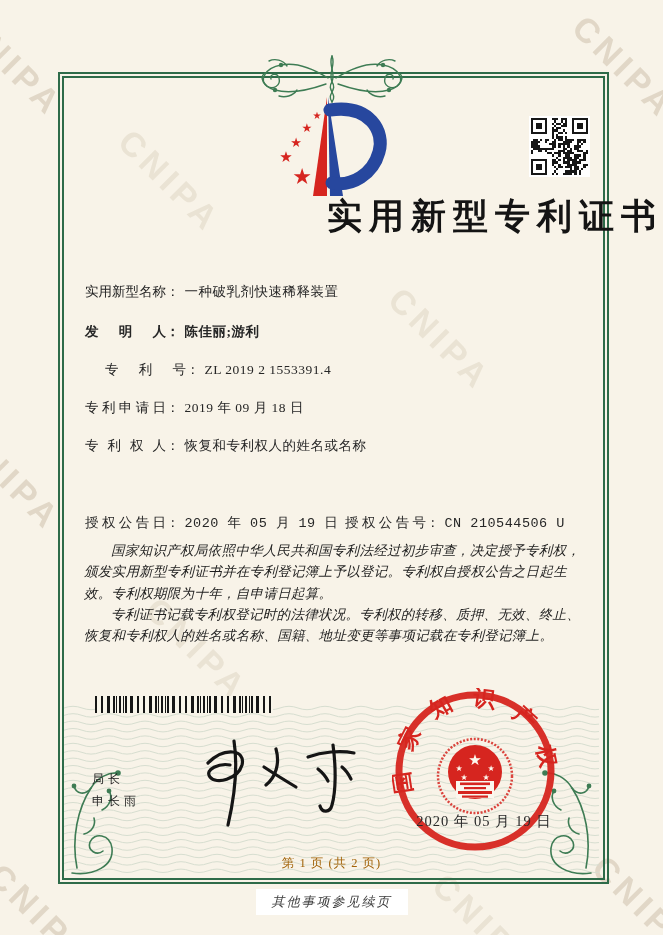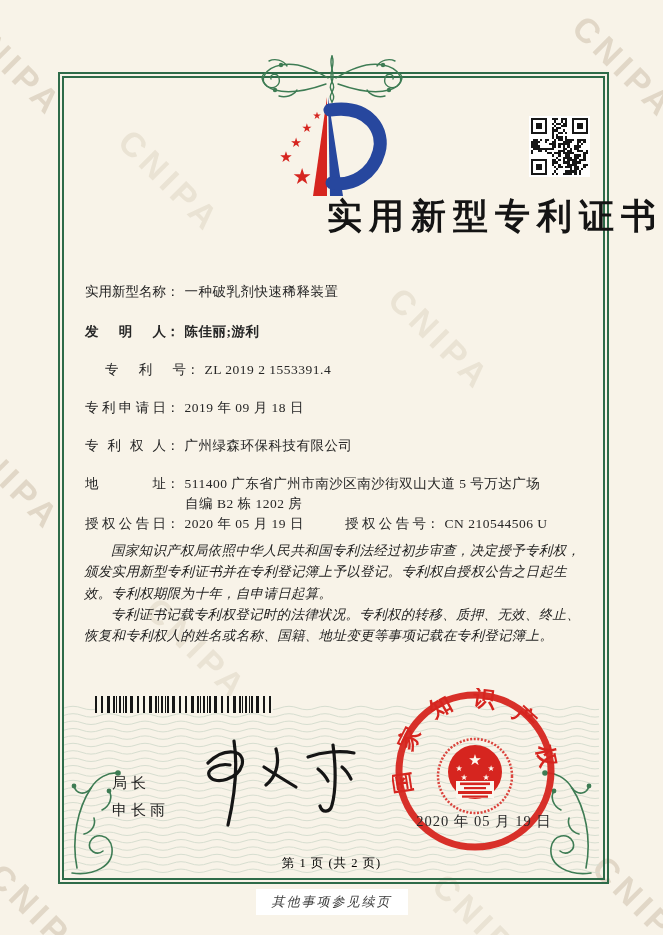--- a/index.html
+++ b/index.html
@@ -42,29 +42,29 @@
   .paras{position:absolute;left:84px;top:540px;width:497px;z-index:4;}
   .paras p{margin:0;text-indent:2em;font-size:13.5px;line-height:1.58;
     font-style:italic;color:#1e1e1e;letter-spacing:0.3px;}
   
   .waves{position:absolute;left:64px;top:705px;z-index:2;}
   .barcode{position:absolute;left:95px;top:696px;width:178px;height:17px;z-index:4;
     background-image:
       repeating-linear-gradient(90deg,#161616 0 2px,transparent 2px 6px),
       repeating-linear-gradient(90deg,#161616 0 1px,transparent 1px 7px);
     background-color:#f8f5ea;}
-  .director{position:absolute;left:112px;top:769px;z-index:4;
-    font-family:"Liberation Sans","DejaVu Sans",sans-serif;font-size:15px;
+  .director{position:absolute;left:92px;top:769px;z-index:4;
+    font-family:"Liberation Sans","DejaVu Sans",sans-serif;font-size:12px;
     color:#1c1c1c;letter-spacing:4px;line-height:1.8;}
   .autograph{position:absolute;left:190px;top:733px;z-index:5;}
   .seal{position:absolute;left:392px;top:688px;width:166px;height:166px;z-index:5;}
   .seal-date{position:absolute;left:404px;top:812px;width:160px;text-align:center;
     font-size:14.5px;color:#2a2a2a;letter-spacing:1px;z-index:6;}
   .page-info{position:absolute;left:0;top:855px;width:100%;text-align:center;
-    font-size:12.5px;color:#000000;letter-spacing:1px;z-index:4;}
+    font-size:12.5px;color:#a16207;letter-spacing:1px;z-index:4;}
   .cont-note{position:absolute;left:50%;top:889px;transform:translateX(-50%);
     background:#ffffff;padding:4px 16px;font-size:13px;font-style:italic;
     color:#404040;letter-spacing:2px;z-index:4;white-space:nowrap;}
 </style>
 </head>
 <body>
 
 <div class="page">
 
   <span class="wm" style="left:-20px;top:6px;">CNIPA</span>
@@ -154,27 +154,23 @@
   <div class="frow" style="top:322px;font-weight:bold;">
     <span class="flabel">发明人</span><span class="fcolon">：</span><span class="fvalue">陈佳丽;游利</span>
   </div>
   <div class="frow" style="top:360px;margin-left:20px;">
     <span class="flabel">专利号</span><span class="fcolon">：</span><span class="fvalue">ZL 2019 2 1553391.4</span>
   </div>
   <div class="frow" style="top:398px;">
     <span class="flabel">专利申请日</span><span class="fcolon">：</span><span class="fvalue">2019 年 09 月 18 日</span>
   </div>
   <div class="frow" style="top:436px;">
-    <span class="flabel">专利权人</span><span class="fcolon">：</span><span class="fvalue">广州绿森环保科技有限公司</span>
-  </div>
-  <div class="frow" style="top:474px;">
-    <span class="flabel">地址</span><span class="fcolon">：</span><span class="fvalue">511400 广东省广州市南沙区南沙街双山大道 5 号万达广场</span>
-    <div class="addr2">自编 B2 栋 1202 房</div>
-  </div>
-  <div class="frow" style="top:514px;">
+    <span class="flabel">专利权人</span><span class="fcolon">：</span><span class="fvalue">恢复和专利权人的姓名或名称</span>
+  </div>
+  <div class="frow" style="top:514px;font-family:Liberation Mono, monospace;">
     <span>
       <span class="flabel">授权公告日</span><span class="fcolon">：</span><span class="fvalue">2020 年 05 月 19 日</span>
     </span>
     <span class="gright">
       <span class="flabel">授权公告号</span><span class="fcolon">：</span><span class="fvalue">CN 210544506 U</span>
     </span>
   </div>
 
   <div class="paras">
     <p>国家知识产权局依照中华人民共和国专利法经过初步审查，决定授予专利权，颁发实用新型专利证书并在专利登记簿上予以登记。专利权自授权公告之日起生效。专利权期限为十年，自申请日起算。</p>

